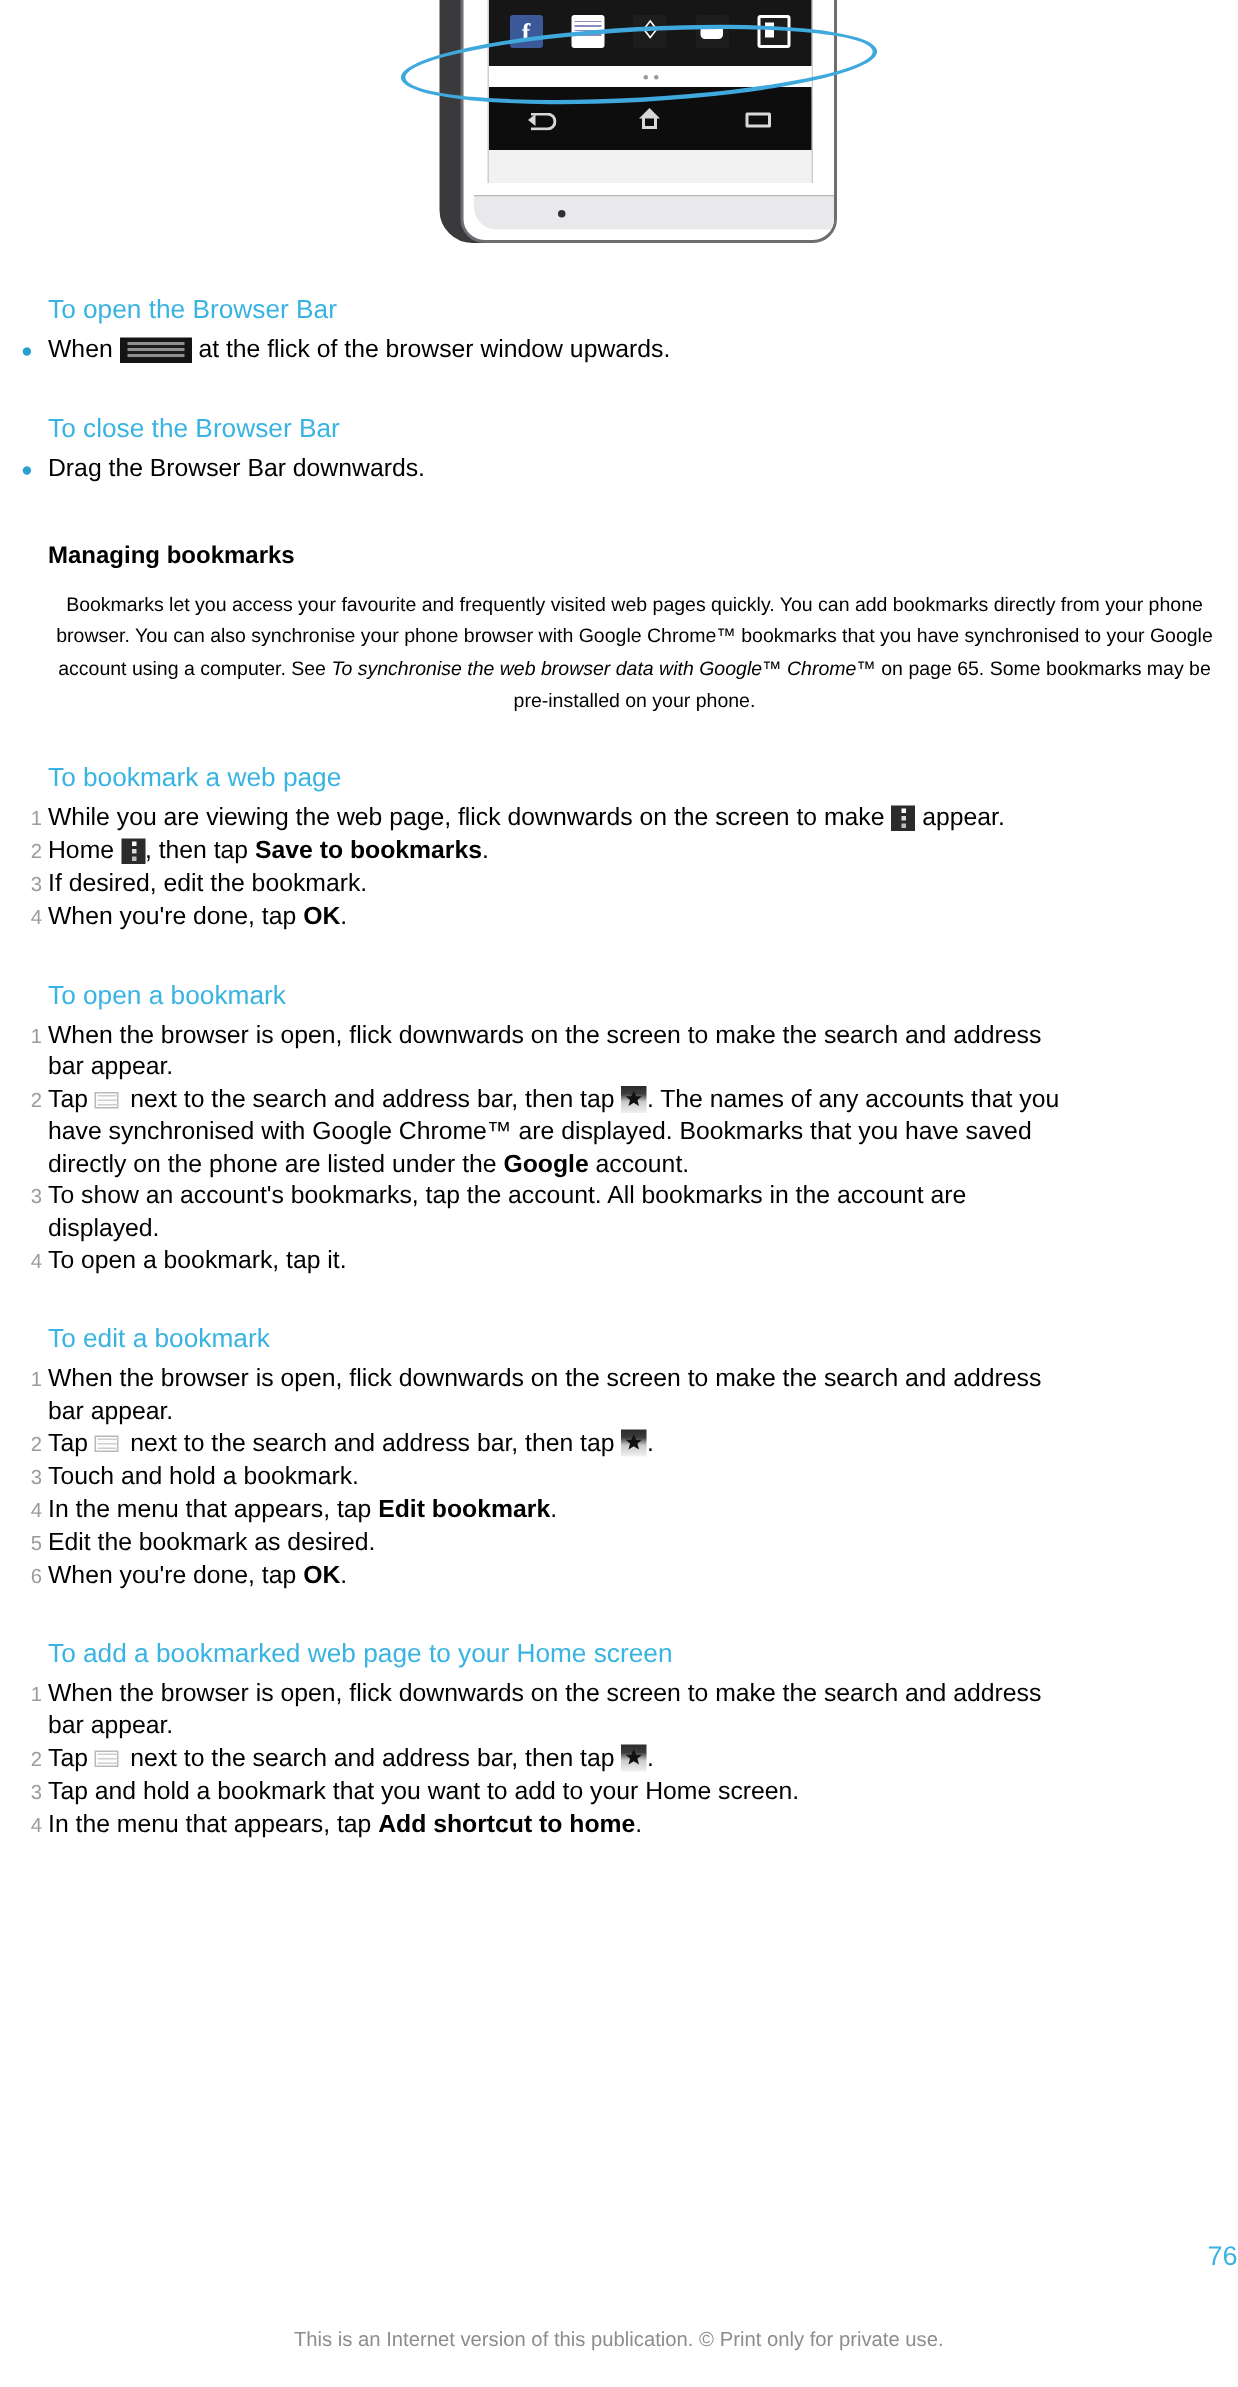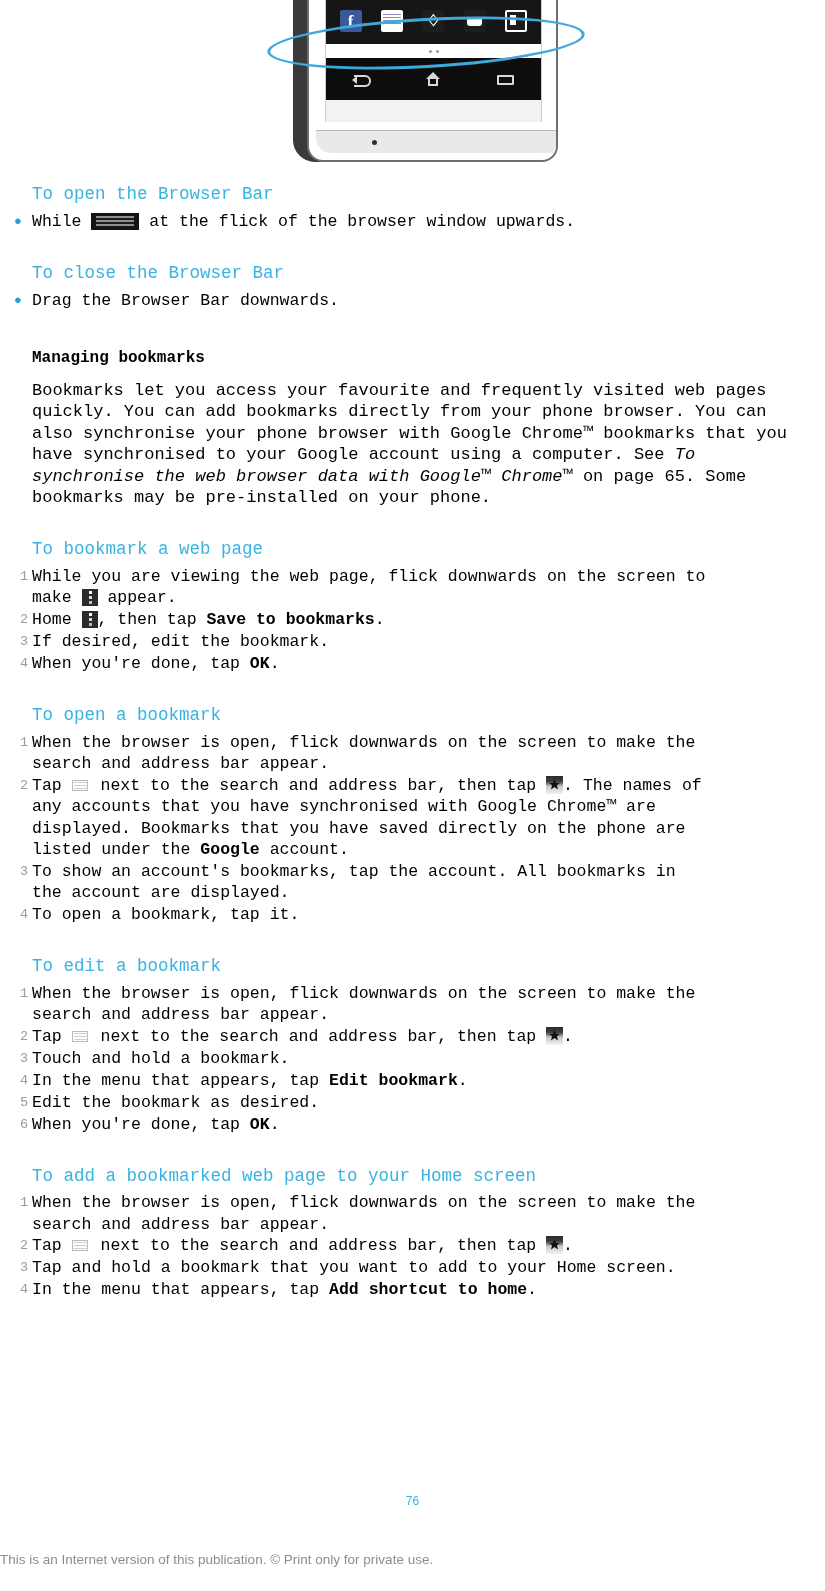--- a/index.html
+++ b/index.html
@@ -217,42 +217,42 @@
     border: 3px solid #3fa9dd;
     border-radius: 50%;
     box-sizing: border-box;
     transform: rotate(-3.2deg);
   }
 
   
   .doc {
     position: absolute;
     left: 0;
-    top: 184px;
+    top: 196px;
     width: 714px;
-    font-family: Liberation Mono, monospace;
   }
   .sub-head {
     color: #38b3e2;
     font-size: 17.5px;
     font-weight: normal;
     margin: 0 0 5px 32px;
     line-height: 1.25;
   }
   h2.section-title {
     font-size: 16px;
     font-weight: bold;
     margin: 0 0 12px 32px;
     line-height: 1.2;
   }
   p.body-par {
-    font-size: 17px;
+    font-size: 13px;
     line-height: 21.5px;
     margin: 0 0 0 32px;
     width: 782px;
+    text-align: center;
   }
   .bullet-item {
     display: flex;
     margin-left: 4px;
     font-size: 16.5px;
     line-height: 21.5px;
   }
   .bullet-dot {
     width: 28px;
     flex: 0 0 28px;
@@ -348,29 +348,30 @@
     vertical-align: -4px;
   }
   .ic-star svg { position: absolute; left: 2px; top: 2px; }
 
   
   .page-num {
     position: absolute;
     left: 0;
     right: 0;
     top: 1494px;
-    text-align: center;
+    text-align: right;
     color: #38b3e2;
-    font-size: 12px;
+    font-size: 18px;
   }
   .footer-note {
     position: absolute;
     left: 0;
     right: 0;
     top: 1552px;
+    text-align: center;
     color: #8d8d8d;
     font-size: 13.5px;
   }
 </style>
 </head>
 <body>
 
 <div class="phone-figure">
   <div class="phone-body">
     <div class="phone-inner">
@@ -416,21 +417,21 @@
     </div>
   </div>
   <div class="callout-ellipse"></div>
 </div>
 
 <div class="doc">
 
   <h3 class="sub-head">To open the Browser Bar</h3>
   <div class="bullet-item">
     <span class="bullet-dot">●</span>
-    <span class="step-text"><span>While</span> <span class="ic ic-handle"></span> <span>at the flick of the browser window upwards.</span></span>
+    <span class="step-text"><span>When</span> <span class="ic ic-handle"></span> <span>at the flick of the browser window upwards.</span></span>
   </div>
 
   <div class="gap-m"></div>
 
   <h3 class="sub-head">To close the Browser Bar</h3>
   <div class="bullet-item">
     <span class="bullet-dot">●</span>
     <span class="step-text">Drag the Browser Bar downwards.</span>
   </div>
 

